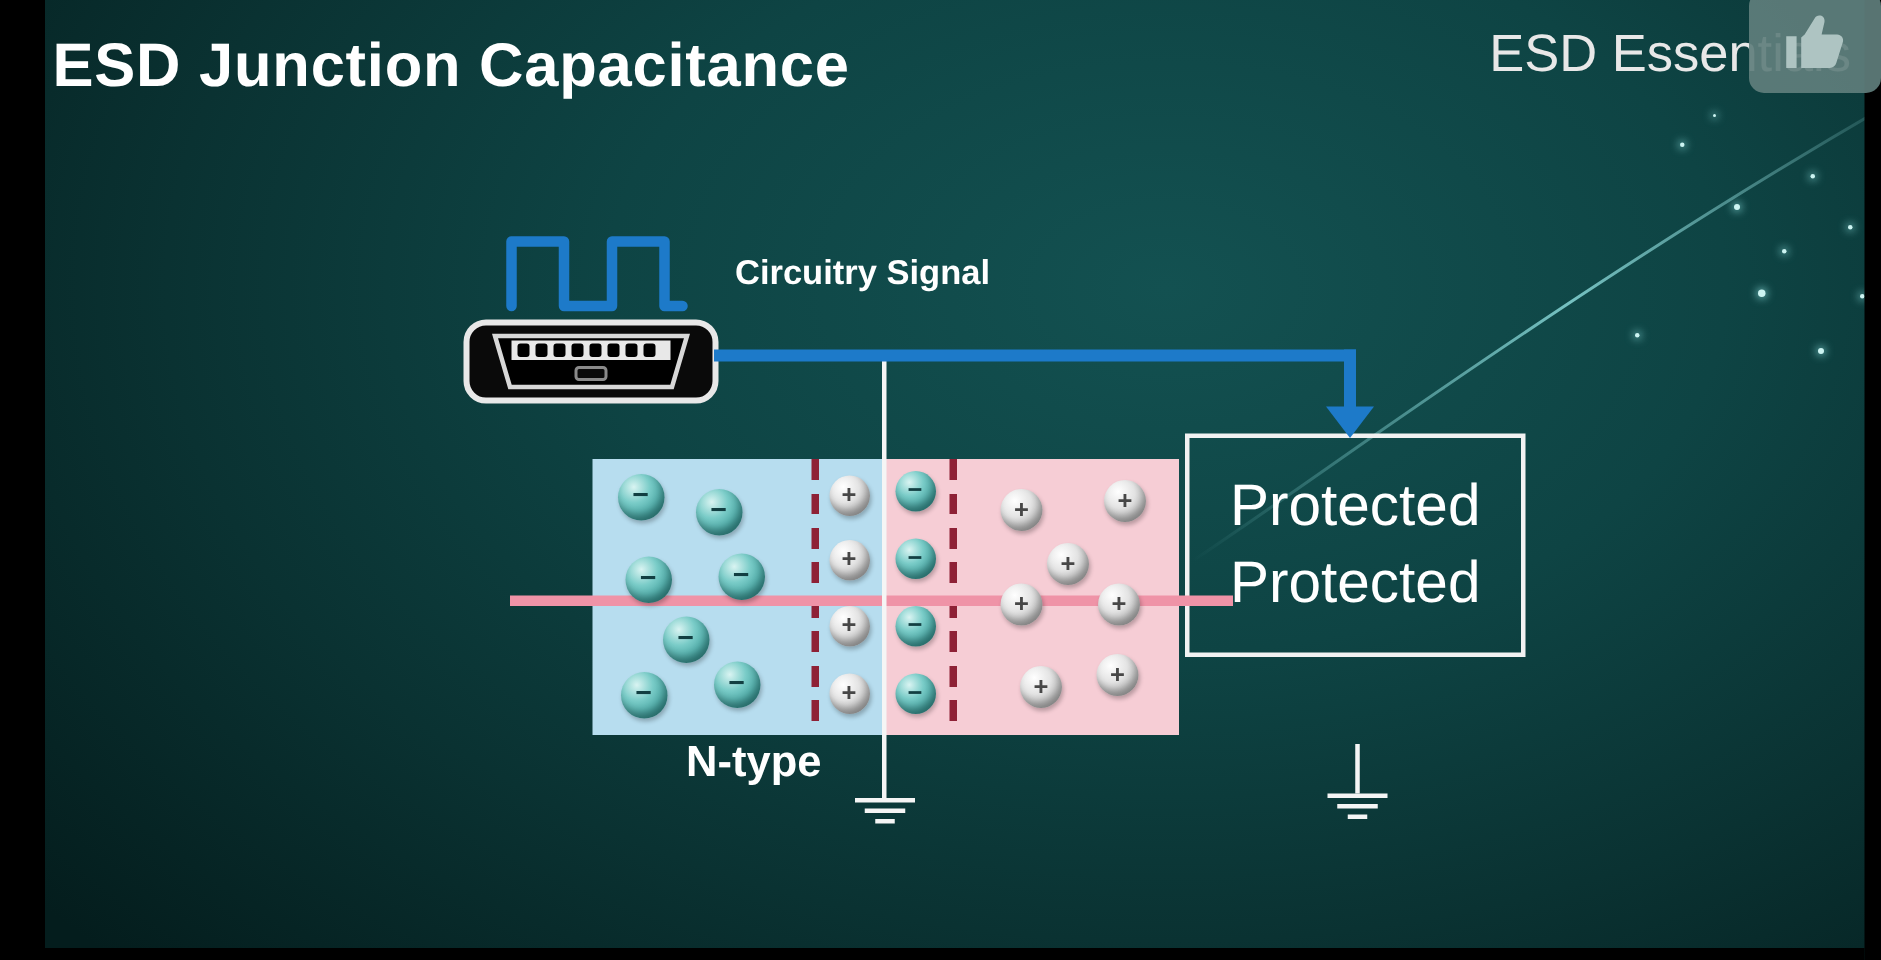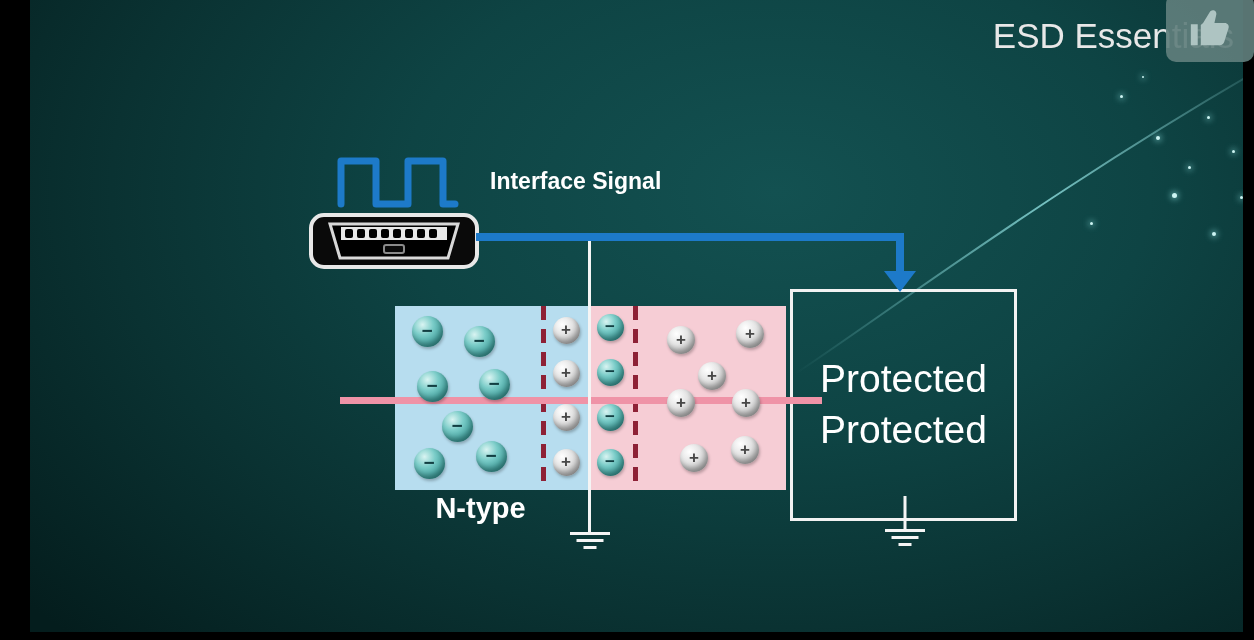--- a/index.html
+++ b/index.html
@@ -50,24 +50,24 @@
   
   #carrier-layer{position:absolute;left:0;top:0;width:1254px;height:640px;z-index:5;pointer-events:none;}
   .sphere{position:absolute;border-radius:50%;display:flex;align-items:center;justify-content:center;
           font-weight:700;box-shadow:inset -2px -4px 5px rgba(0,0,0,.28), 1px 2px 3px rgba(0,0,0,.25);}
   .sphere.electron{background:radial-gradient(circle at 34% 28%, #d9f4f2 0%, #7accc8 35%, #3f9e9b 72%, #2a7f7d 100%);
                    color:#123f42;}
   .sphere.hole{background:radial-gradient(circle at 34% 28%, #ffffff 0%, #e3e3e3 40%, #bababa 75%, #a1a1a1 100%);
                color:#474747;}
   
   .region-label{position:absolute;top:492px;font-size:29px;font-weight:700;text-align:center;z-index:6;}
-  .n-label{left:383px;width:195px;}
+  .n-label{left:405px;width:195px;}
   .p-label{left:590px;width:196px;}
   
-  .protected-box{position:absolute;left:790px;top:289px;width:227px;height:232px;
+  .protected-box{position:absolute;left:790px;top:289px;width:227px;height:149px;
                  border:3px solid #f2f2f2;box-sizing:border-box;z-index:3;
                  display:flex;flex-direction:column;align-items:center;justify-content:center;gap:8px;}
   .protected-box span{font-size:39px;font-weight:400;line-height:1.1;}
   
   .ground{position:absolute;z-index:4;}
   .ground .stem{position:absolute;left:50%;transform:translateX(-50%);width:3px;background:#f5f5f5;top:0;}
   .ground .g1,.ground .g2,.ground .g3{position:absolute;left:50%;transform:translateX(-50%);
         height:3px;background:#f5f5f5;}
   .ground .g1{width:40px;}
   .ground .g2{width:27px;}
@@ -92,31 +92,32 @@
   <span class="dot" style="left:1156px;top:136px;width:4px;height:4px;"></span>
   <span class="dot" style="left:1188px;top:166px;width:3px;height:3px;"></span>
   <span class="dot" style="left:1207px;top:116px;width:3px;height:3px;"></span>
   <span class="dot" style="left:1232px;top:150px;width:3px;height:3px;"></span>
   <span class="dot" style="left:1090px;top:222px;width:3px;height:3px;"></span>
   <span class="dot" style="left:1172px;top:193px;width:5px;height:5px;"></span>
   <span class="dot" style="left:1212px;top:232px;width:4px;height:4px;"></span>
   <span class="dot" style="left:1240px;top:196px;width:3px;height:3px;"></span>
   <span class="dot" style="left:1142px;top:76px;width:2px;height:2px;"></span>
 
+  <div class="title">ESD Junction Capacitance</div>
   <div class="brand">ESD Essentials</div>
   <div class="like-btn">
     <svg width="46" height="46" viewBox="0 0 24 24">
       <path d="M2 10h3.6v11H2z M7.2 21h9.9c1.1 0 2-.7 2.3-1.7l2.3-7.3c.4-1.3-.6-2.6-2-2.6h-5.4l1-4.4c.2-1-.4-2-1.4-2.2-.8-.2-1.6.2-2 .9L8.4 9.4 7.2 10.4z" fill="#aec4c2"></path>
     </svg>
   </div>
 
   <svg class="wave" width="126" height="62">
     <path d="M5 54 V11 H40 V54 H72 V11 H107 V54 H119" fill="none" stroke="#1d7ac9" stroke-width="7" stroke-linejoin="round" stroke-linecap="round"></path>
   </svg>
-  <div class="signal-label">Interface Signal</div>
+  <div class="signal-label">Circuitry Signal</div>
 
   <svg class="hdmi" width="172" height="58">
     <rect x="3" y="3" width="166" height="52" rx="13" fill="#0a0a0a" stroke="#e8e8e8" stroke-width="4"></rect>
     <path d="M22 12 H150 L140 46 H32 Z" fill="#000" stroke="#d8d8d8" stroke-width="3"></path>
     <rect x="33" y="15" width="106" height="13" fill="#e8e8e8"></rect>
     <rect x="37" y="17" width="8" height="9" rx="2" fill="#000"></rect>
     <rect x="49" y="17" width="8" height="9" rx="2" fill="#000"></rect>
     <rect x="61" y="17" width="8" height="9" rx="2" fill="#000"></rect>
     <rect x="73" y="17" width="8" height="9" rx="2" fill="#000"></rect>
     <rect x="85" y="17" width="8" height="9" rx="2" fill="#000"></rect>

